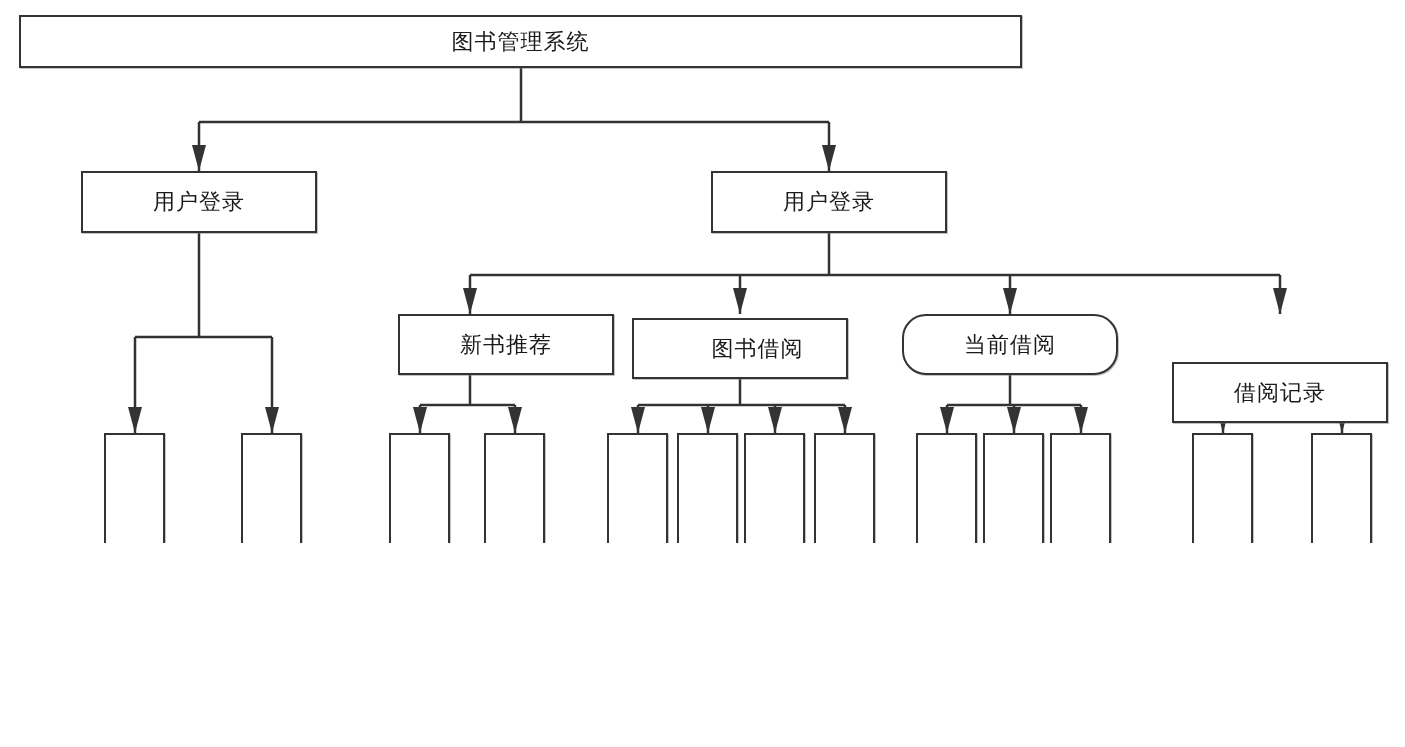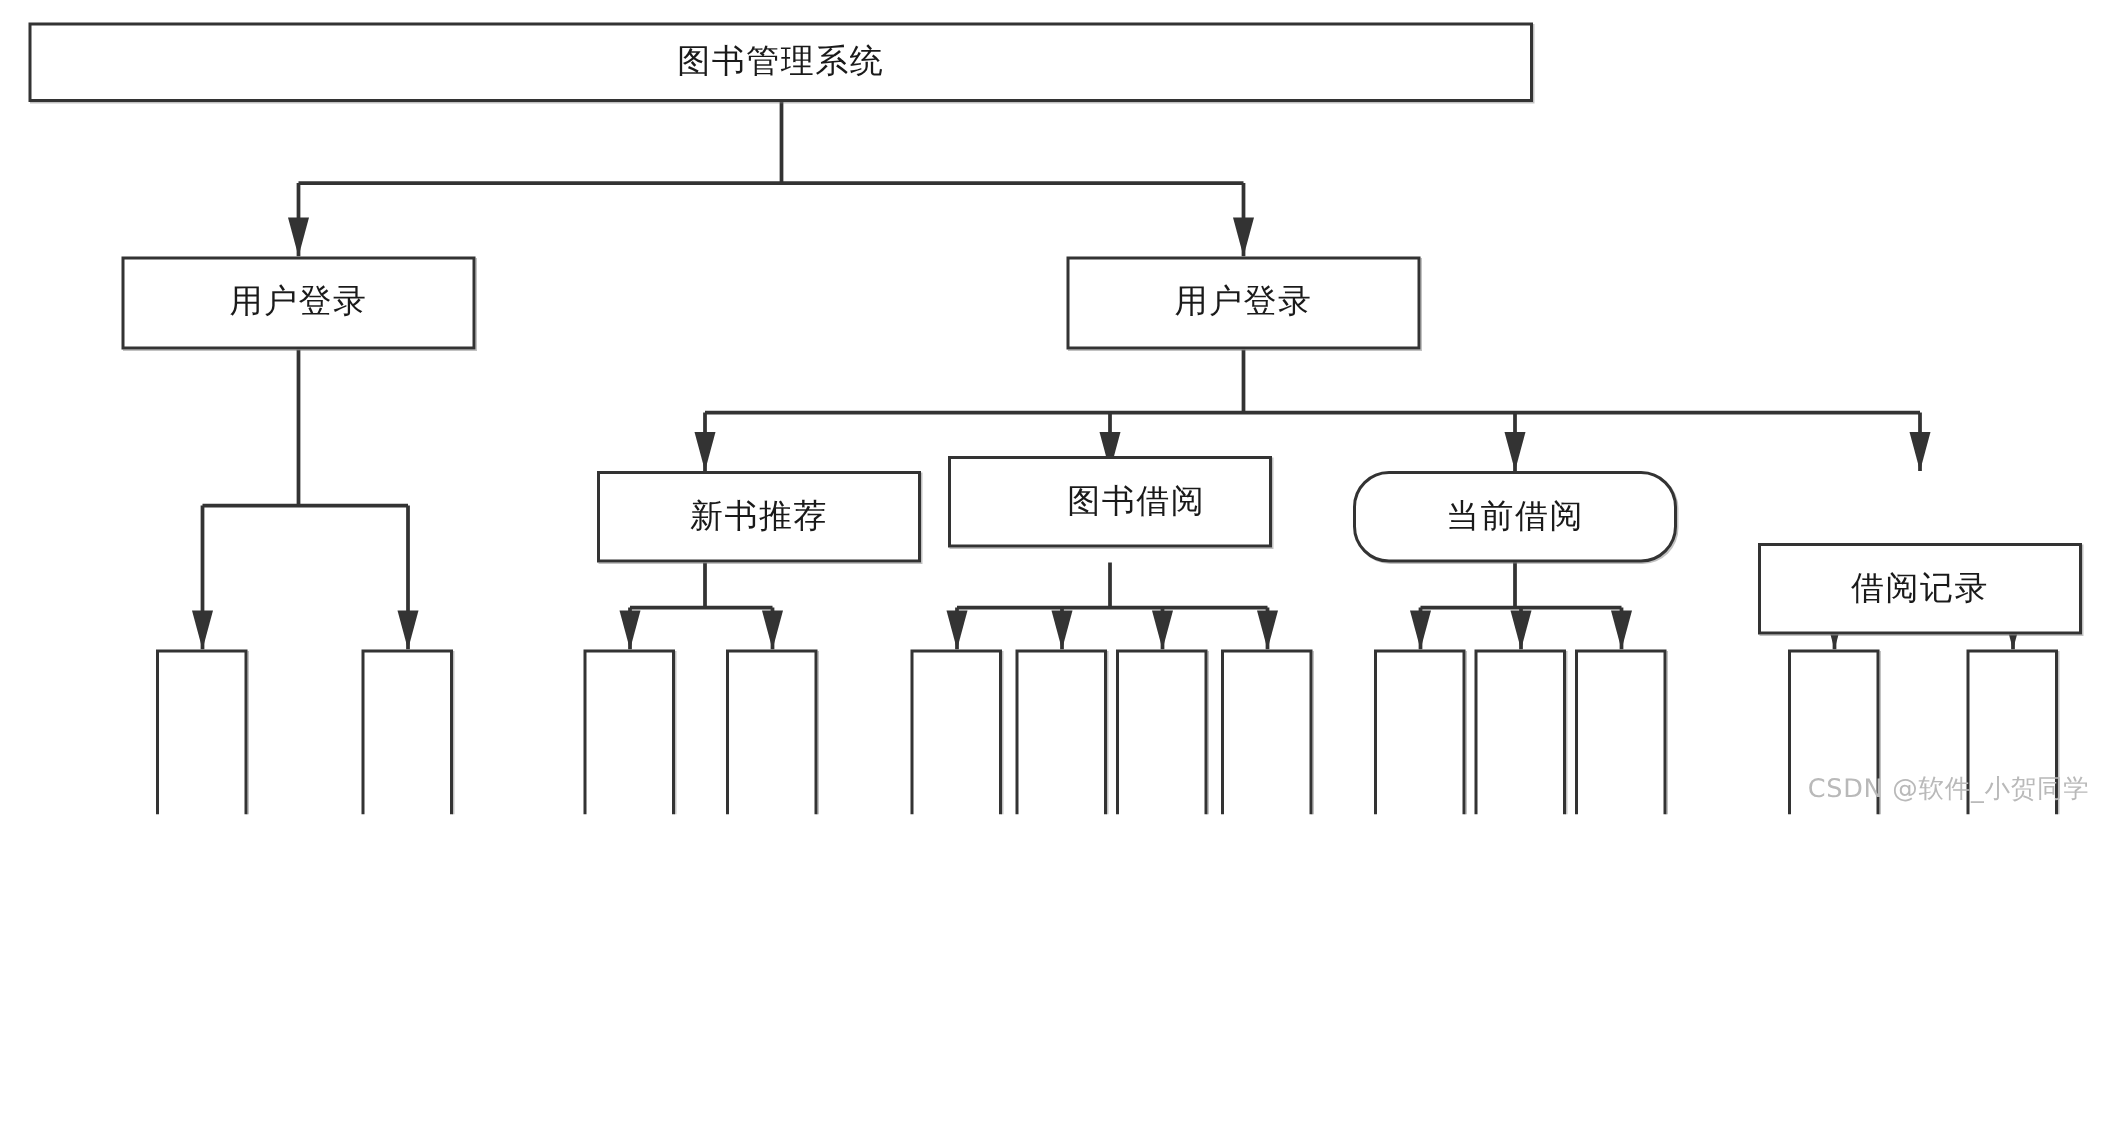--- a/index.html
+++ b/index.html
@@ -136,21 +136,21 @@
       </div>
       <div class="node horizontal" style="left: 81px; top: 171px; width: 236px; height: 62px;">
         <span class="node-label">用户登录</span>
       </div>
       <div class="node horizontal" style="left: 711px; top: 171px; width: 236px; height: 62px;">
         <span class="node-label">用户登录</span>
       </div>
       <div class="node horizontal" style="left: 362px; top: 314px; width: 216px; height: 61px; margin-left: 36px;">
         <span class="node-label">新书推荐</span>
       </div>
-      <div class="node horizontal" style="left: 632px; top: 304px; width: 216px; height: 61px; padding-left: 35px;">
+      <div class="node horizontal" style="left: 632px; top: 318px; width: 216px; height: 61px; padding-left: 35px;">
         <span class="node-label">图书借阅</span>
       </div>
       <div class="node horizontal" style="left: 902px; top: 314px; width: 216px; height: 61px; border-radius: 24px;">
         <span class="node-label">当前借阅</span>
       </div>
       <div class="node horizontal" style="left: 1172px; top: 314px; width: 216px; height: 61px; margin-top: 48px;">
         <span class="node-label">借阅记录</span>
       </div>
       <div class="node vertical" style="left: 104px; top: 433px; width: 61px; height: 303px;">
         <span class="node-label">用户登录</span>
@@ -186,14 +186,13 @@
         <span class="node-label">确认归还（管理员）</span>
       </div>
       <div class="node vertical" style="left: 1192px; top: 433px; width: 61px; height: 303px;">
         <span class="node-label">新增借阅记录</span>
       </div>
       <div class="node vertical" style="left: 1311px; top: 433px; width: 61px; height: 303px;">
         <span class="node-label">查询借阅记录</span>
       </div>
     </div>
 
-  <div id="watermark">CSDN @软件_小贺同学</div>
 </div>
 
 </body></html>

